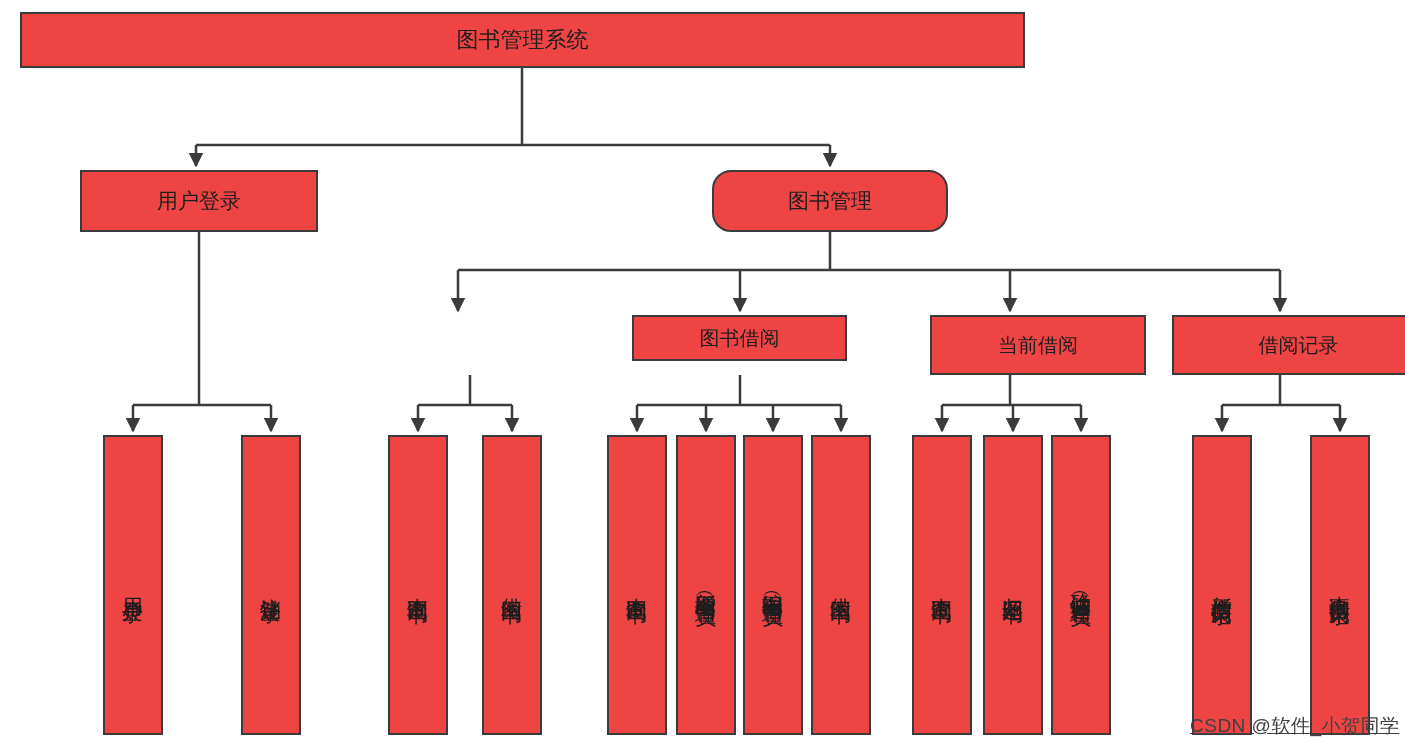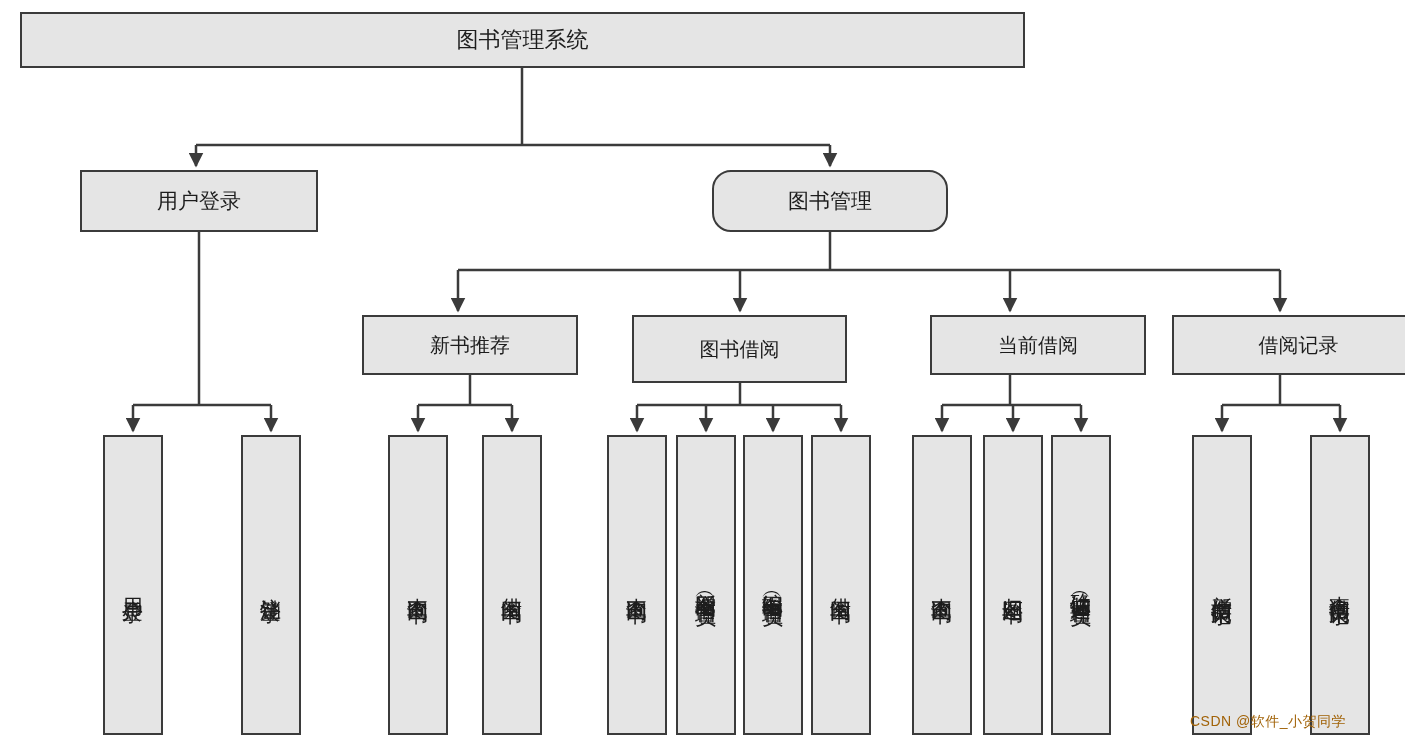--- a/index.html
+++ b/index.html
@@ -22,21 +22,21 @@
     left: 0;
     top: 0;
     width: 1405px;
     height: 747px;
     pointer-events: none;
   }
   .node {
     position: absolute;
     box-sizing: border-box;
     border: 2px solid #3b3b3b;
-    background: #e5e5e5;
+    background: #ef4444;
     display: flex;
     align-items: center;
     justify-content: center;
     color: #1d1d1d;
     text-align: center;
   }
   .node.level0 {
     font-size: 22px;
   }
   .node.level1 {
@@ -53,24 +53,25 @@
     line-height: 1;
     padding: 4px 0;
   }
   .node.leaf .vtext {
     writing-mode: vertical-rl;
     text-orientation: upright;
     white-space: nowrap;
   }
   .watermark {
     position: absolute;
-    color: #a16207;
-    font-size: 14px;
+    color: #404040;
+    font-size: 19px;
     white-space: nowrap;
     letter-spacing: 0.5px;
+    text-decoration: underline;
   }
 </style>
 </head>
 <body>
 
 <div id="canvas">
 
   <svg id="connectors" viewBox="0 0 1405 747" xmlns="http://www.w3.org/2000/svg">
     <defs>
       <marker id="arrow" viewBox="0 0 10 10" refX="9" refY="5" markerWidth="6" markerHeight="6" orient="auto-start-reverse">
@@ -125,24 +126,21 @@
     <span>图书管理系统</span>
   </div>
 
   <div class="node level1" style="left:80px; top:170px; width:238px; height:62px;">
     <span>用户登录</span>
   </div>
   <div class="node level1" style="left:712px; top:170px; width:236px; height:62px;border-radius:19px;">
     <span>图书管理</span>
   </div>
 
-  <div class="node level2" style="left:362px; top:315px; width:216px; height:60px;">
-    <span>新书推荐</span>
-  </div>
-  <div class="node level2" style="left:632px; top:315px; width:215px; height:68px;">
+  <div class="node level2" style="left:632px; top:315px; width:215px; height:46px;">
     <span>图书借阅</span>
   </div>
   <div class="node level2" style="left:930px; top:315px; width:216px; height:60px;">
     <span>当前借阅</span>
   </div>
   <div class="node level2" style="left:1172px; top:315px; width:253px; height:60px;">
     <span>借阅记录</span>
   </div>
 
   <div class="node leaf" style="left:103px; top:435px; width:60px; height:300px;">

